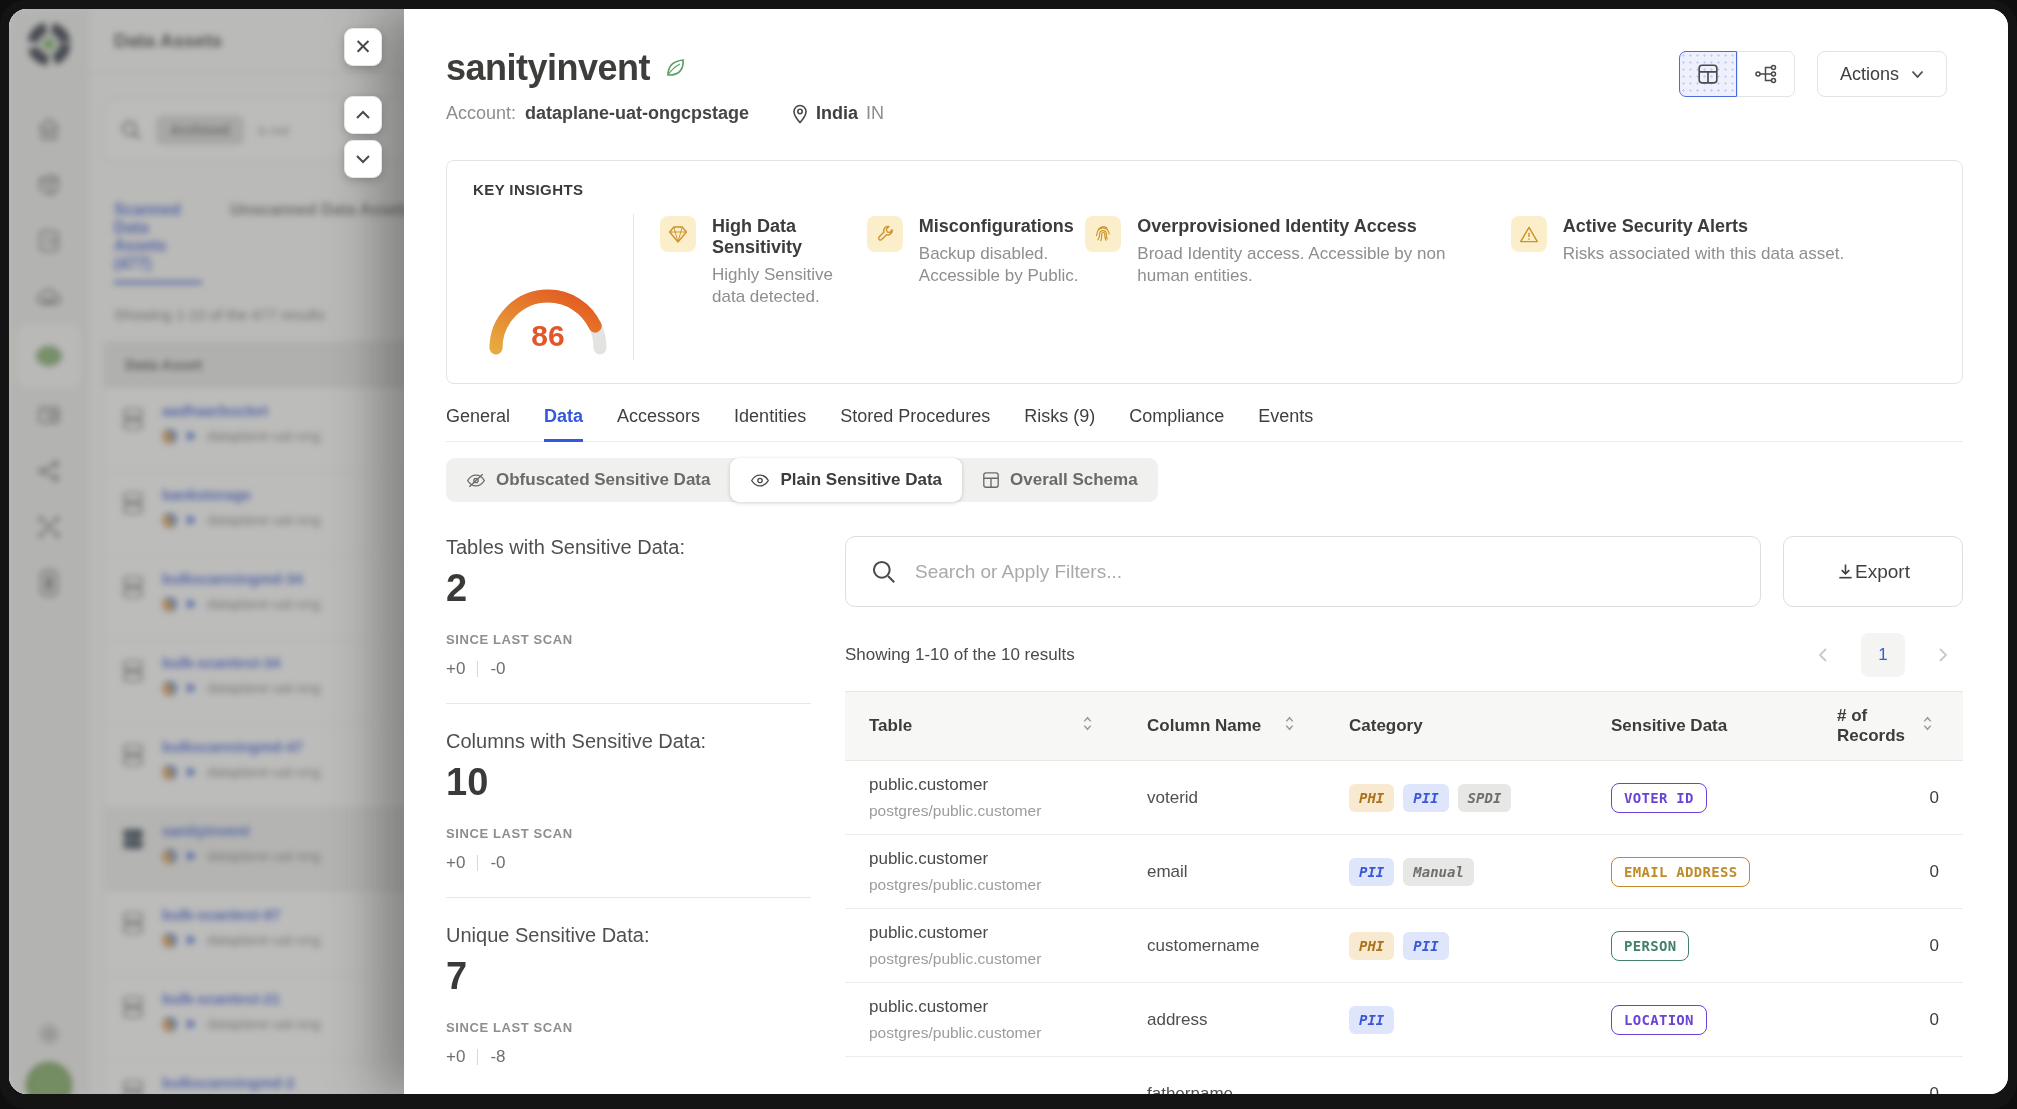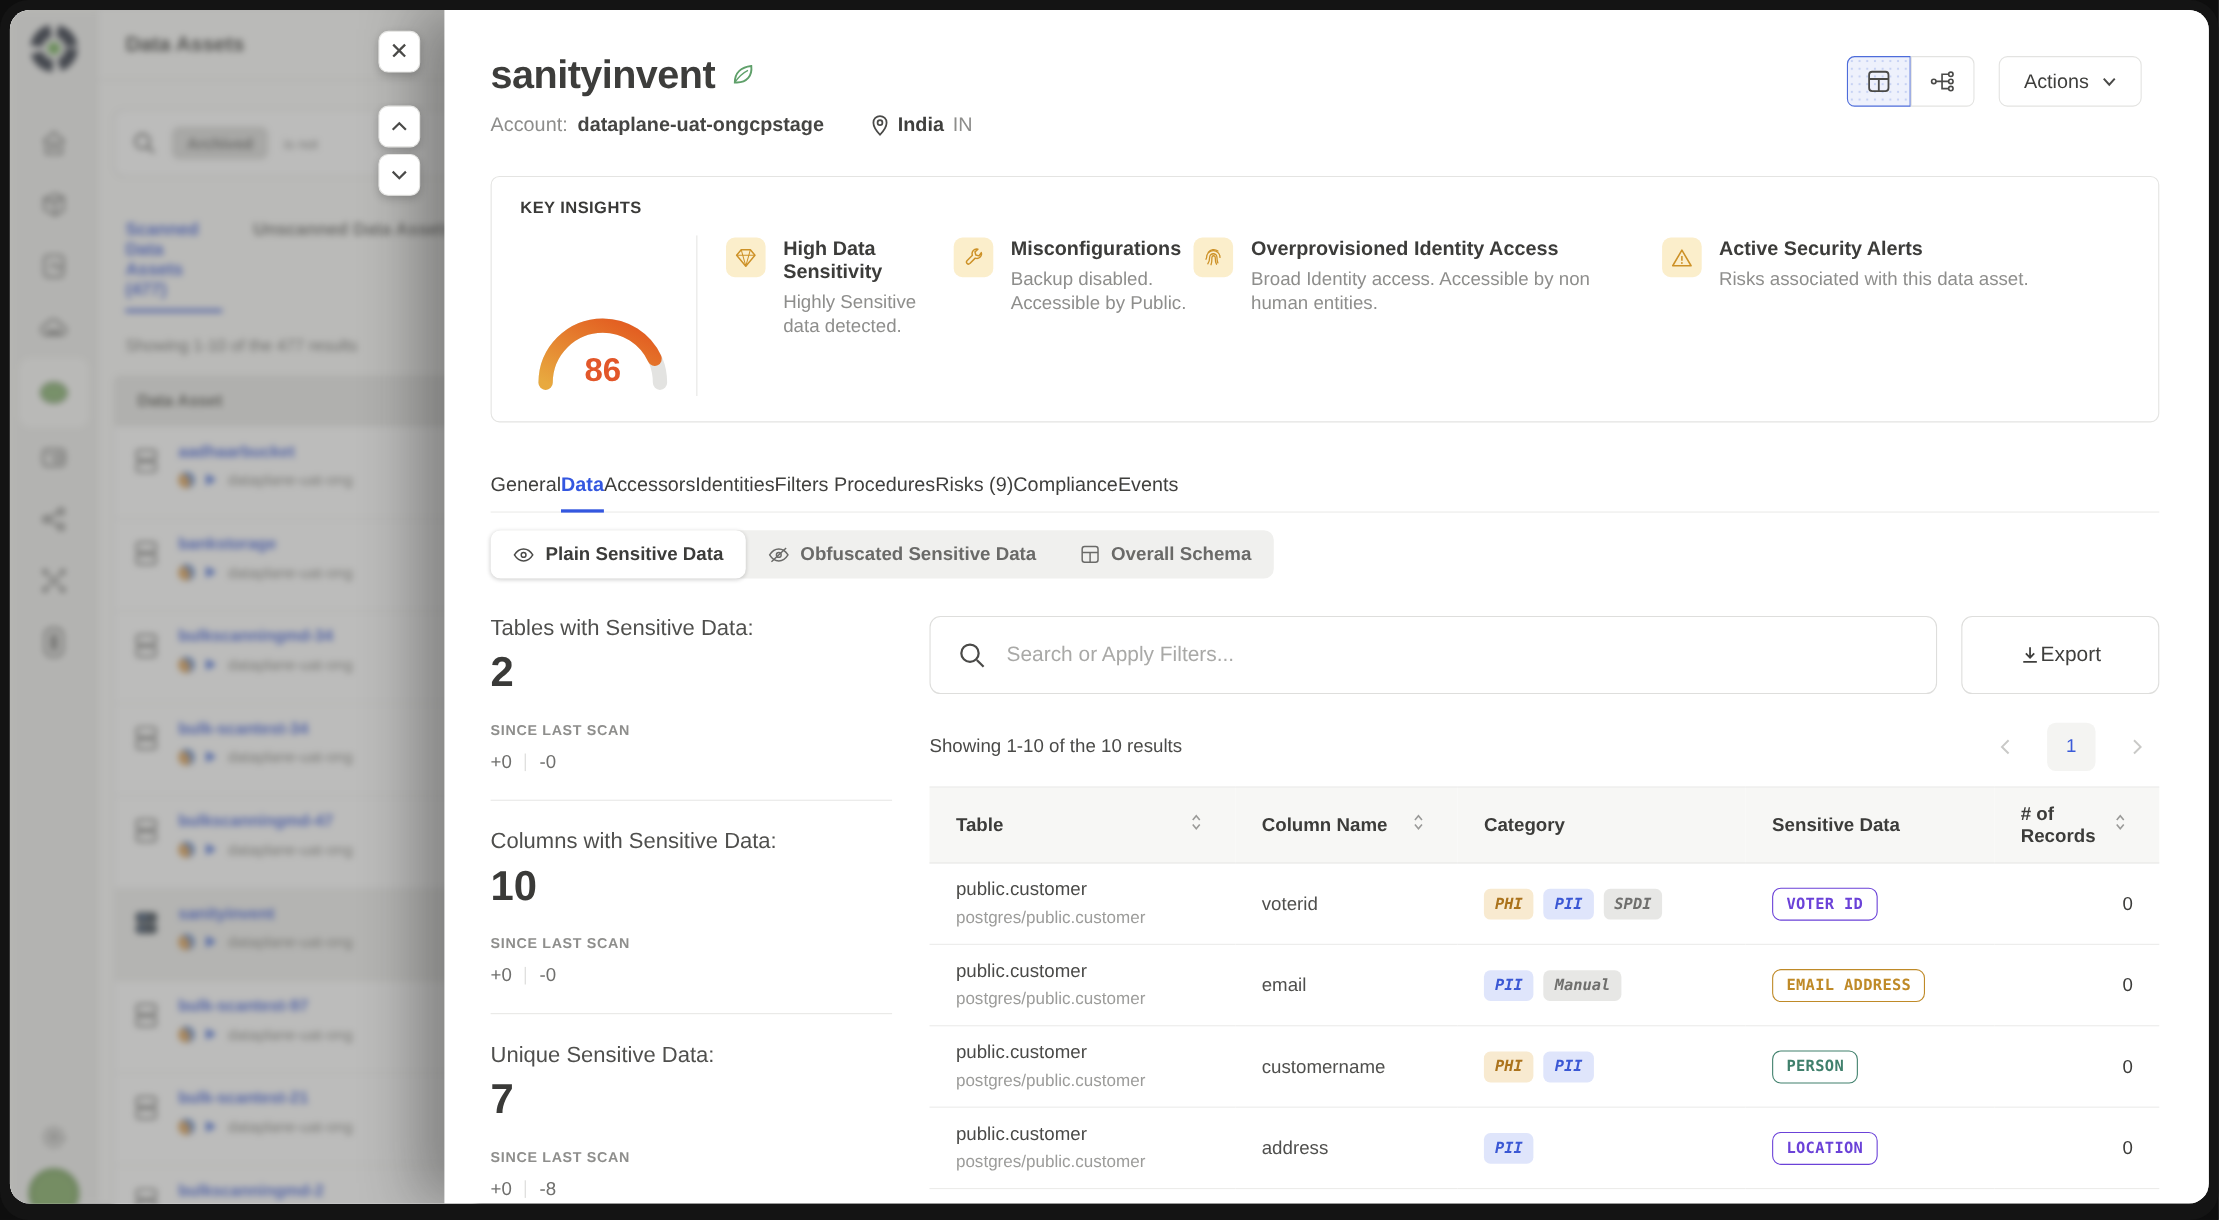--- a/index.html
+++ b/index.html
@@ -72,21 +72,21 @@
   .gauge-wrap { width:150px; display:flex; align-items:flex-end; justify-content:center; padding-bottom:4px; }
   .ki-divider { width:1px; background:#e6e6e4; margin:4px 26px 0 10px; }
   .ki-cols { display:flex; flex:1; }
   .ki-col { flex:1; display:flex; flex-direction:row; gap:26px; padding-top:6px; }
   .ki-item { display:flex; gap:16px; }
   .ki-ic { width:36px; height:36px; border-radius:8px; background:#fbeecb; display:flex; align-items:center; justify-content:center; flex:none; }
   .ki-item-title { font-size:18px; font-weight:700; color:#3c3c3a; }
   .ki-item-desc { font-size:17px; color:#8e8e8c; margin-top:6px; line-height:1.3; max-width:360px; }
   .gauge-num { fill:#e2572a; font-size:30px; font-weight:700; }
 
-  .d-tabs { display:flex; margin-top:46px; border-bottom:1px solid #ececea; font-size:18px; }
+  .d-tabs { display:flex; gap:34px; margin-top:22px; border-bottom:1px solid #ececea; font-size:18px; }
   .d-tab { color:#3f3f3d; padding-bottom:12px; cursor:pointer; white-space:nowrap; }
   .d-tab.active { color:#3457e0; font-weight:700; border-bottom:3px solid #3457e0; margin-bottom:-1px; }
 
   .seg-control { margin-top:16px; display:inline-flex; background:#f0f0ee; border-radius:9px; padding:0; }
   .seg-opt { display:flex; align-items:center; gap:10px; padding:12px 20px; font-size:17px; font-weight:600; color:#6a6a68; border-radius:9px; cursor:pointer; }
   .seg-opt.active { background:#fff; color:#3c3c3a; box-shadow:0 1px 4px rgba(0,0,0,.18); }
 
   .d-content { display:flex; margin-top:34px; gap:34px; }
   .stats-col { width:365px; flex:none; }
   .stat-label { font-size:20px; color:#4f4f4d; }
@@ -507,41 +507,41 @@
           </div>
         </div>
       </div>
     </div>
 
     <div class="d-tabs">
       <span class="d-tab">General</span>
       <span class="d-tab active">Data</span>
       <span class="d-tab">Accessors</span>
       <span class="d-tab">Identities</span>
-      <span class="d-tab">Filters Procedures</span>
+      <span class="d-tab">Stored Procedures</span>
       <span class="d-tab">Risks (9)</span>
       <span class="d-tab">Compliance</span>
       <span class="d-tab">Events</span>
     </div>
 
     <div class="seg-control">
-      <span class="seg-opt active">
-        <svg width="20" height="15" viewBox="0 0 24 16" fill="none" stroke="#4a4a48" stroke-width="1.6">
-              <path d="M2 8c3-5 7-6.5 10-6.5S19 3 22 8c-3 5-7 6.5-10 6.5S5 13 2 8z"></path>
-              <circle cx="12" cy="8" r="2.6"></circle>
-            </svg>
-        <span>Plain Sensitive Data</span>
-      </span>
       <span class="seg-opt">
         <svg width="20" height="17" viewBox="0 0 24 18" fill="none" stroke="#6a6a68" stroke-width="1.6">
               <path d="M2 9c3-5 7-6.5 10-6.5S19 4 22 9c-3 5-7 6.5-10 6.5S5 14 2 9z"></path>
               <circle cx="12" cy="9" r="2.6"></circle>
               <path d="M4 16.5 20 1.5"></path>
             </svg>
         <span>Obfuscated Sensitive Data</span>
+      </span>
+      <span class="seg-opt active">
+        <svg width="20" height="15" viewBox="0 0 24 16" fill="none" stroke="#4a4a48" stroke-width="1.6">
+              <path d="M2 8c3-5 7-6.5 10-6.5S19 3 22 8c-3 5-7 6.5-10 6.5S5 13 2 8z"></path>
+              <circle cx="12" cy="8" r="2.6"></circle>
+            </svg>
+        <span>Plain Sensitive Data</span>
       </span>
       <span class="seg-opt">
         <svg width="18" height="18" viewBox="0 0 20 20" fill="none" stroke="#6a6a68" stroke-width="1.5">
               <rect x="2" y="2" width="16" height="16" rx="2.5"></rect>
               <path d="M2 8h16M10 8v10"></path>
             </svg>
         <span>Overall Schema</span>
       </span>
     </div>
 

